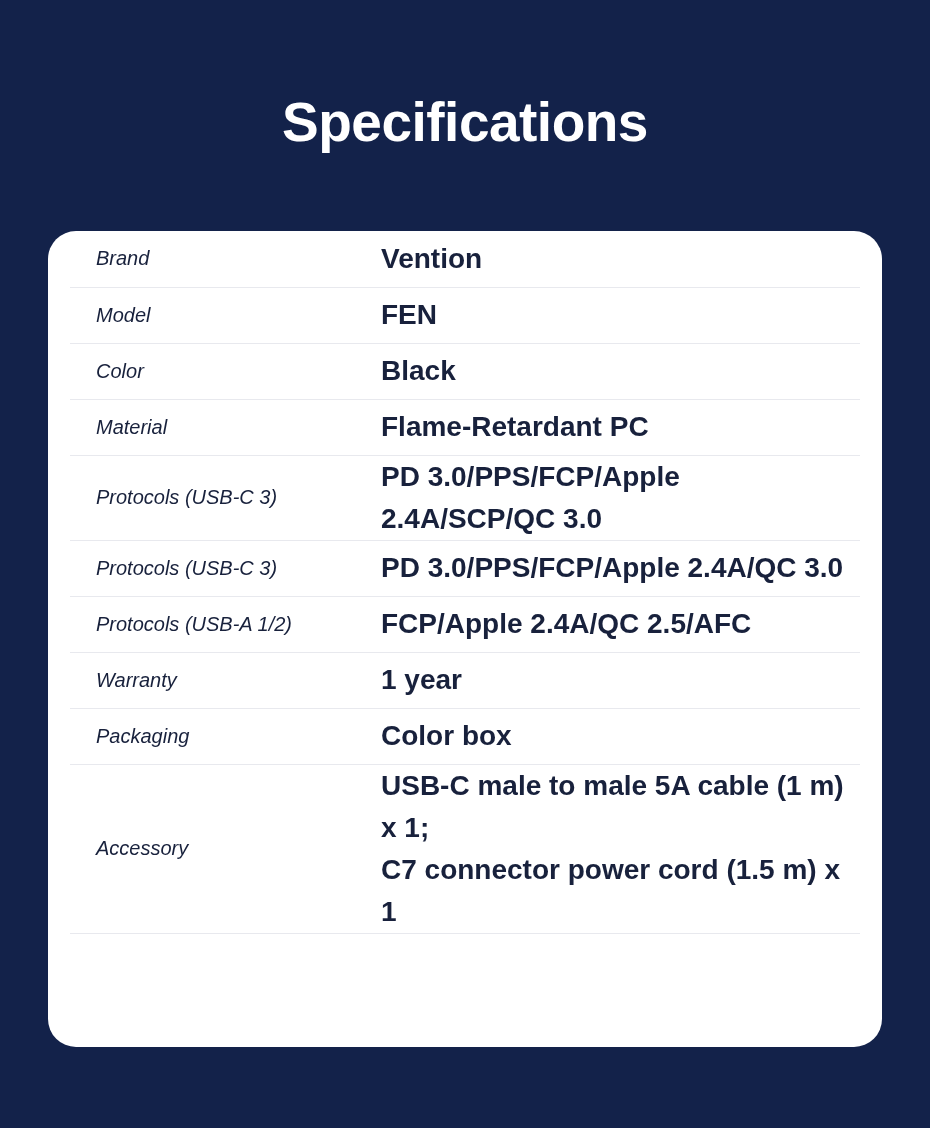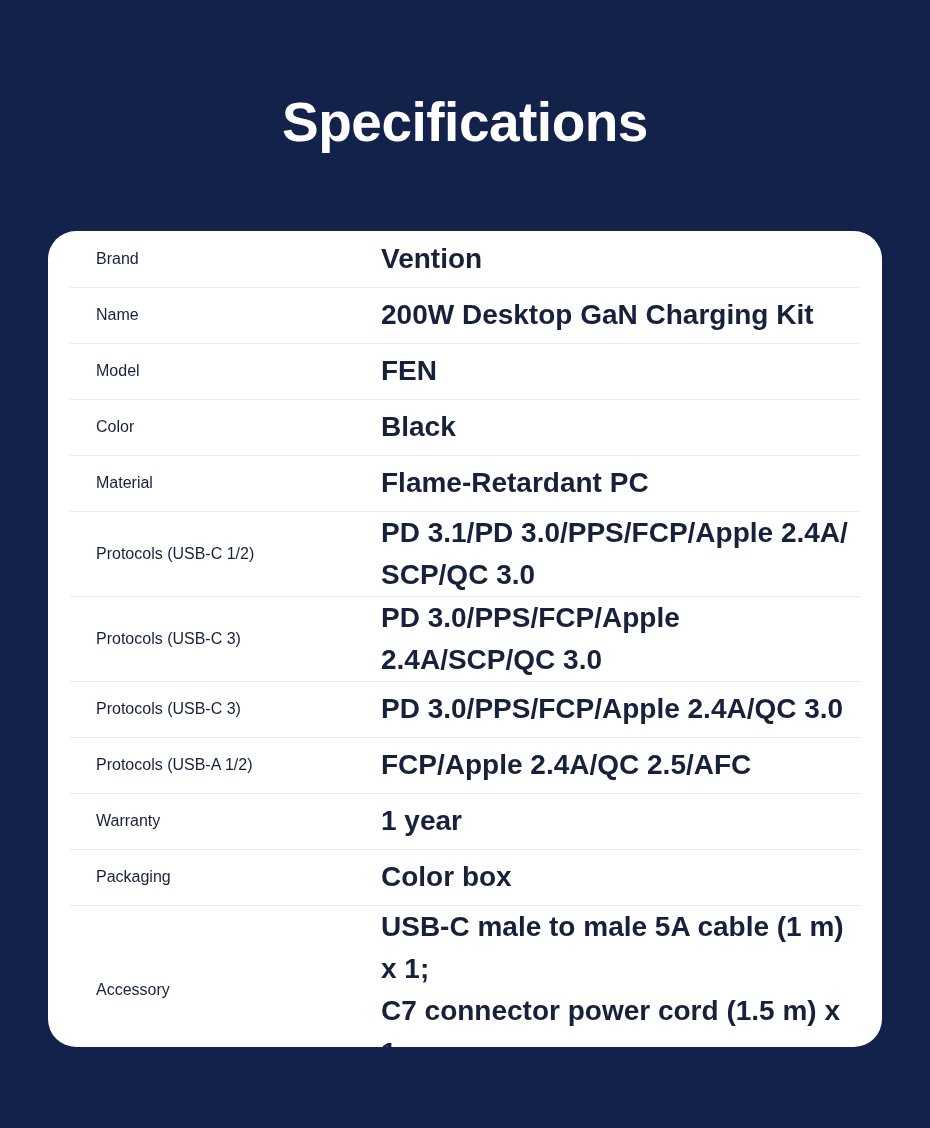--- a/index.html
+++ b/index.html
@@ -65,23 +65,24 @@
   .spec-value {
     vertical-align: middle;
     padding: 0;
     color: #18213c;
     text-align: left;
   }
 
   .spec-label {
     width: 311px;
     padding-left: 26px;
-    font-size: 16px;
+    font-size: 20px;
     font-weight: 400;
     line-height: 1.35;
+    font-style: italic;
   }
 
   .spec-value {
     font-size: 28px;
     font-weight: 700;
     line-height: 1.5;
     padding-right: 8px;
     white-space: pre-line;
   }
 
@@ -101,39 +102,30 @@
   <h1 class="spec-title">Specifications</h1>
 
   <div class="spec-card">
     <table class="spec-table">
       <tbody id="spec-tbody">
           <tr class="spec-row r1">
             <td class="spec-label">Brand</td>
             <td class="spec-value">Vention</td>
           </tr>
           <tr class="spec-row r1">
-            <td class="spec-label">Name</td>
-            <td class="spec-value">200W Desktop GaN Charging Kit</td>
-          </tr>
-          <tr class="spec-row r1">
             <td class="spec-label">Model</td>
             <td class="spec-value">FEN</td>
           </tr>
           <tr class="spec-row r1">
             <td class="spec-label">Color</td>
             <td class="spec-value">Black</td>
           </tr>
           <tr class="spec-row r1">
             <td class="spec-label">Material</td>
             <td class="spec-value">Flame-Retardant PC</td>
-          </tr>
-          <tr class="spec-row r2">
-            <td class="spec-label">Protocols (USB-C 1/2)</td>
-            <td class="spec-value">PD 3.1/PD 3.0/PPS/FCP/Apple 2.4A/
-SCP/QC 3.0</td>
           </tr>
           <tr class="spec-row r1">
             <td class="spec-label">Protocols (USB-C 3)</td>
             <td class="spec-value">PD 3.0/PPS/FCP/Apple 2.4A/SCP/QC 3.0</td>
           </tr>
           <tr class="spec-row r1">
             <td class="spec-label">Protocols (USB-C 3)</td>
             <td class="spec-value">PD 3.0/PPS/FCP/Apple 2.4A/QC 3.0</td>
           </tr>
           <tr class="spec-row r1">

